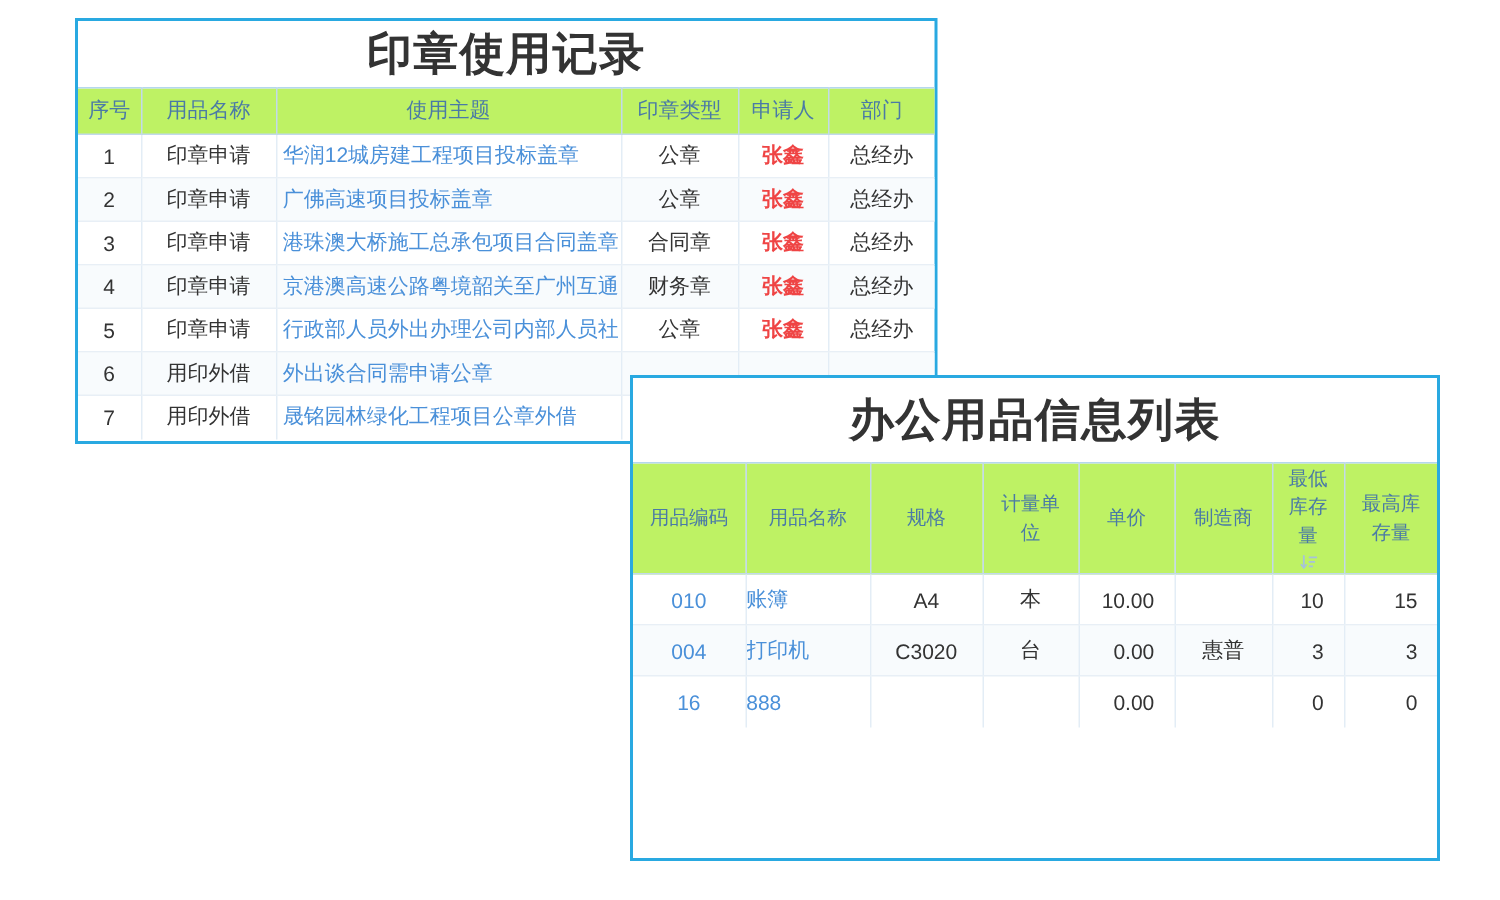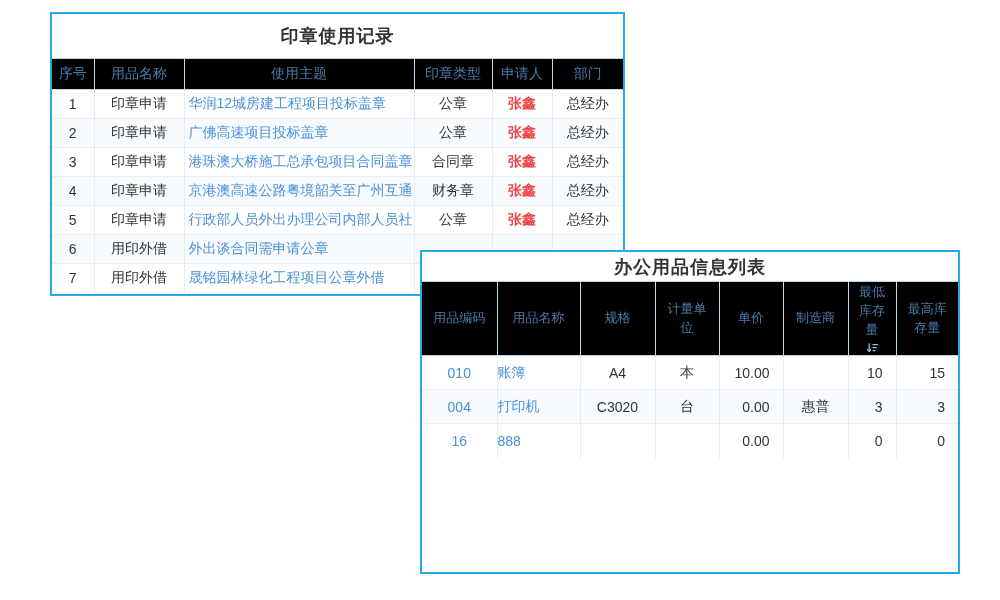--- a/index.html
+++ b/index.html
@@ -5,29 +5,29 @@
   * { margin:0; padding:0; box-sizing:border-box; }
   html,body { width:1000px; height:600px; background:#ffffff; overflow:hidden;
     font-family:"Liberation Sans","DejaVu Sans",sans-serif; }
   .canvas { position:relative; width:1000px; height:600px; background:#ffffff; }
 
   .panel { position:absolute; background:#ffffff; border:2px solid #29a9e1; }
   .panel-seal { left:50px; top:12px; width:575px; height:284px; z-index:1; }
   .panel-supplies { left:420px; top:250px; width:540px; height:324px; z-index:2; }
 
   .panel-title { display:flex; align-items:center; justify-content:center;
-    font-size:18px; font-weight:bold; color:#333333; letter-spacing:1px; }
+    font-size:30px; font-weight:bold; color:#333333; letter-spacing:1px; }
   .panel-seal .panel-title { height:44px; }
-  .panel-supplies .panel-title { height:29px; }
+  .panel-supplies .panel-title { height:56px; }
 
   table { border-collapse:collapse; table-layout:fixed; }
   .panel-seal table { width:571px; }
   .panel-supplies table { width:536px; }
 
-  th { background:#000000; color:#4a7aa6; font-weight:normal; text-align:center;
+  th { background:#bef264; color:#4a7aa6; font-weight:normal; text-align:center;
     border-right:1px solid #c2d9eb; border-bottom:1px solid #c2d9eb; border-top:1px solid #b5d7ef; }
   th:last-child { border-right:none; }
 
   .panel-seal th { height:31px; font-size:14px; }
   .panel-supplies th { height:74px; font-size:13px; padding:0 8px; line-height:1.45; vertical-align:middle; }
 
   td { height:29px; font-size:14px; color:#333333; text-align:center;
     border-right:1px solid #e3edf6; border-bottom:1px solid #e8eff6;
     white-space:nowrap; overflow:hidden; }
   td:last-child { border-right:none; }

